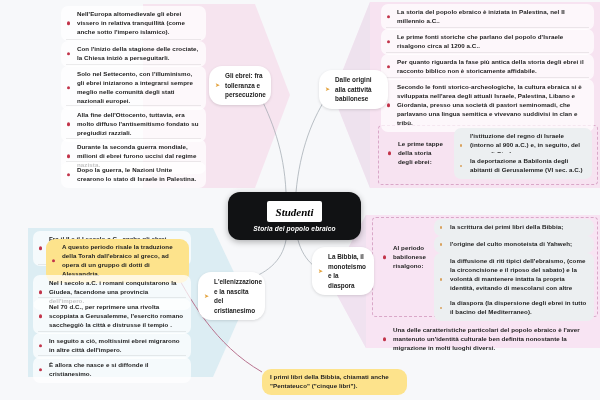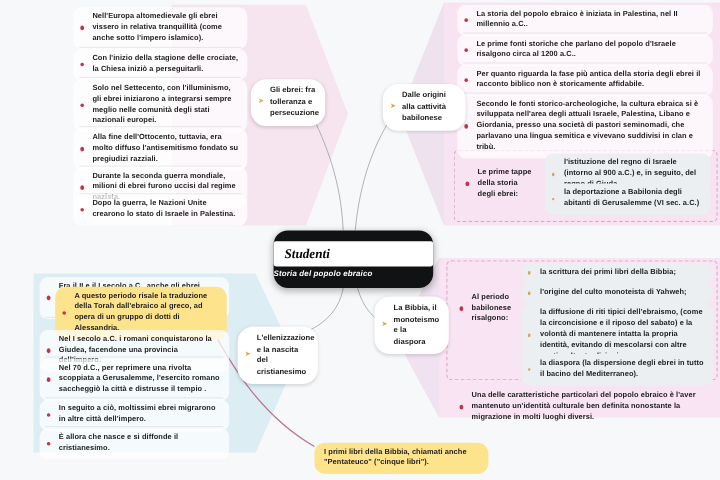--- a/index.html
+++ b/index.html
@@ -56,21 +56,21 @@
   .pill .arrow{
     position:absolute;left:6px;top:50%;transform:translateY(-50%);
     font-size:6px;color:#e3a23c;line-height:1;
   }
 
   
   #center{
     position:absolute;z-index:6;
     left:228px;top:192px;width:133px;height:48px;
     background:#111214;border-radius:12px;
-    display:flex;flex-direction:column;justify-content:center;
+    display:flex;flex-direction:column;align-items:center;justify-content:center;
     gap:3px;
     box-shadow:0 2px 6px rgba(0,0,0,.3);
   }
   #brandbox{
     background:#ffffff;border-radius:2px;
     padding:1px 9px 2px 9px;
   }
   #brandbox span{
     font-family:"Liberation Serif","DejaVu Serif",serif;
     font-style:italic;font-weight:bold;font-size:11px;color:#000;line-height:1.1;

